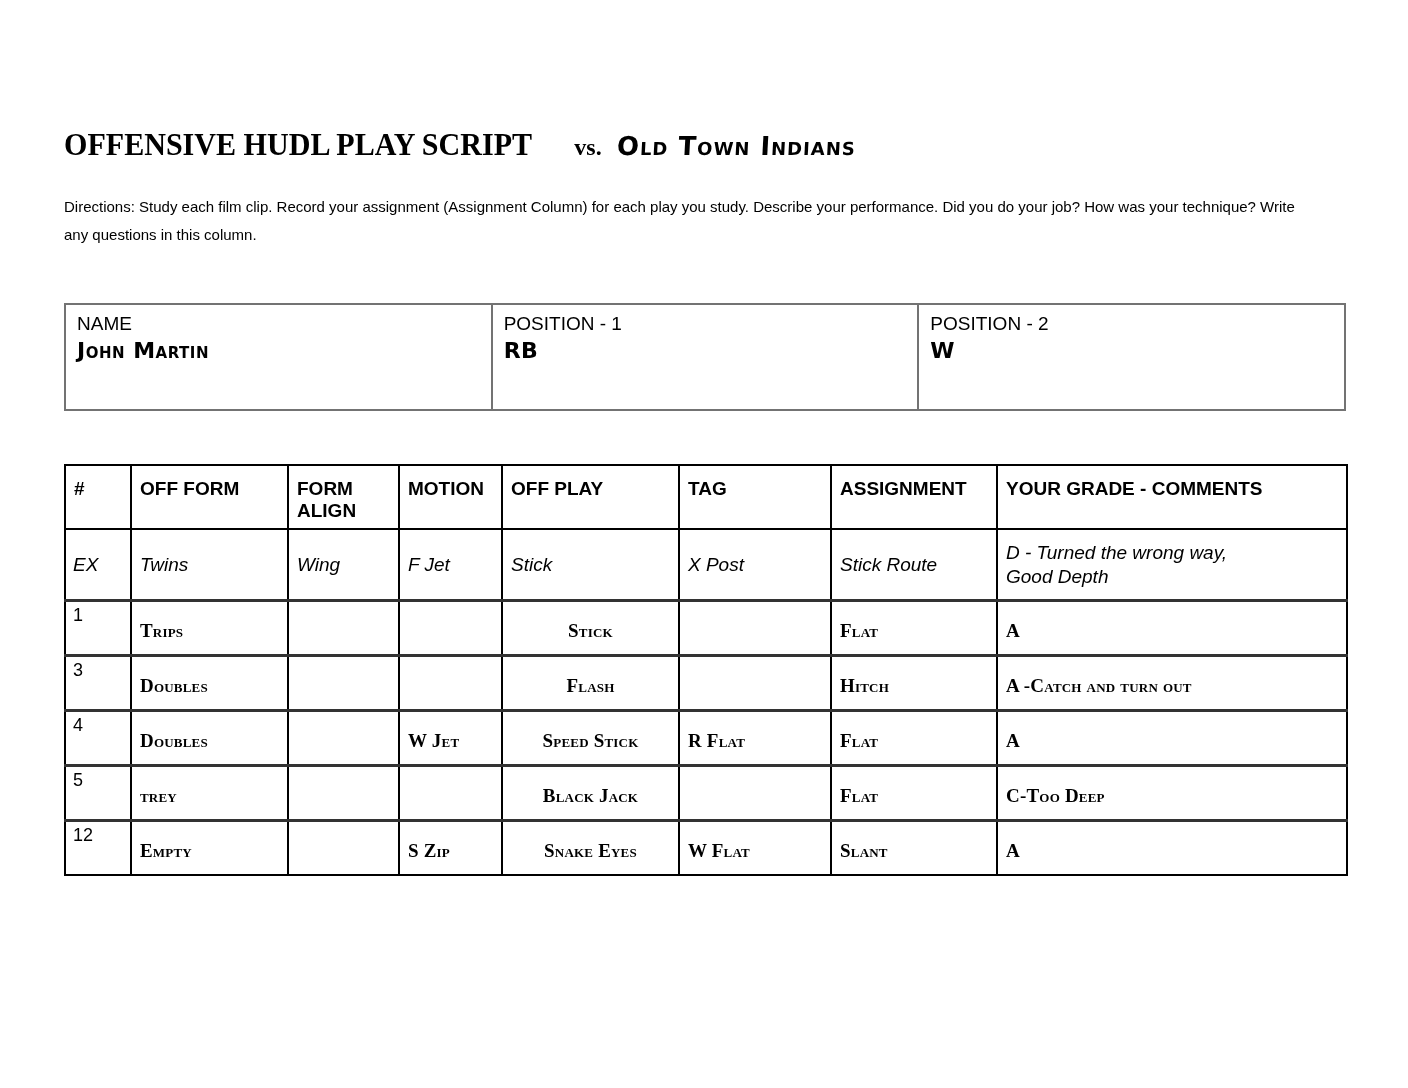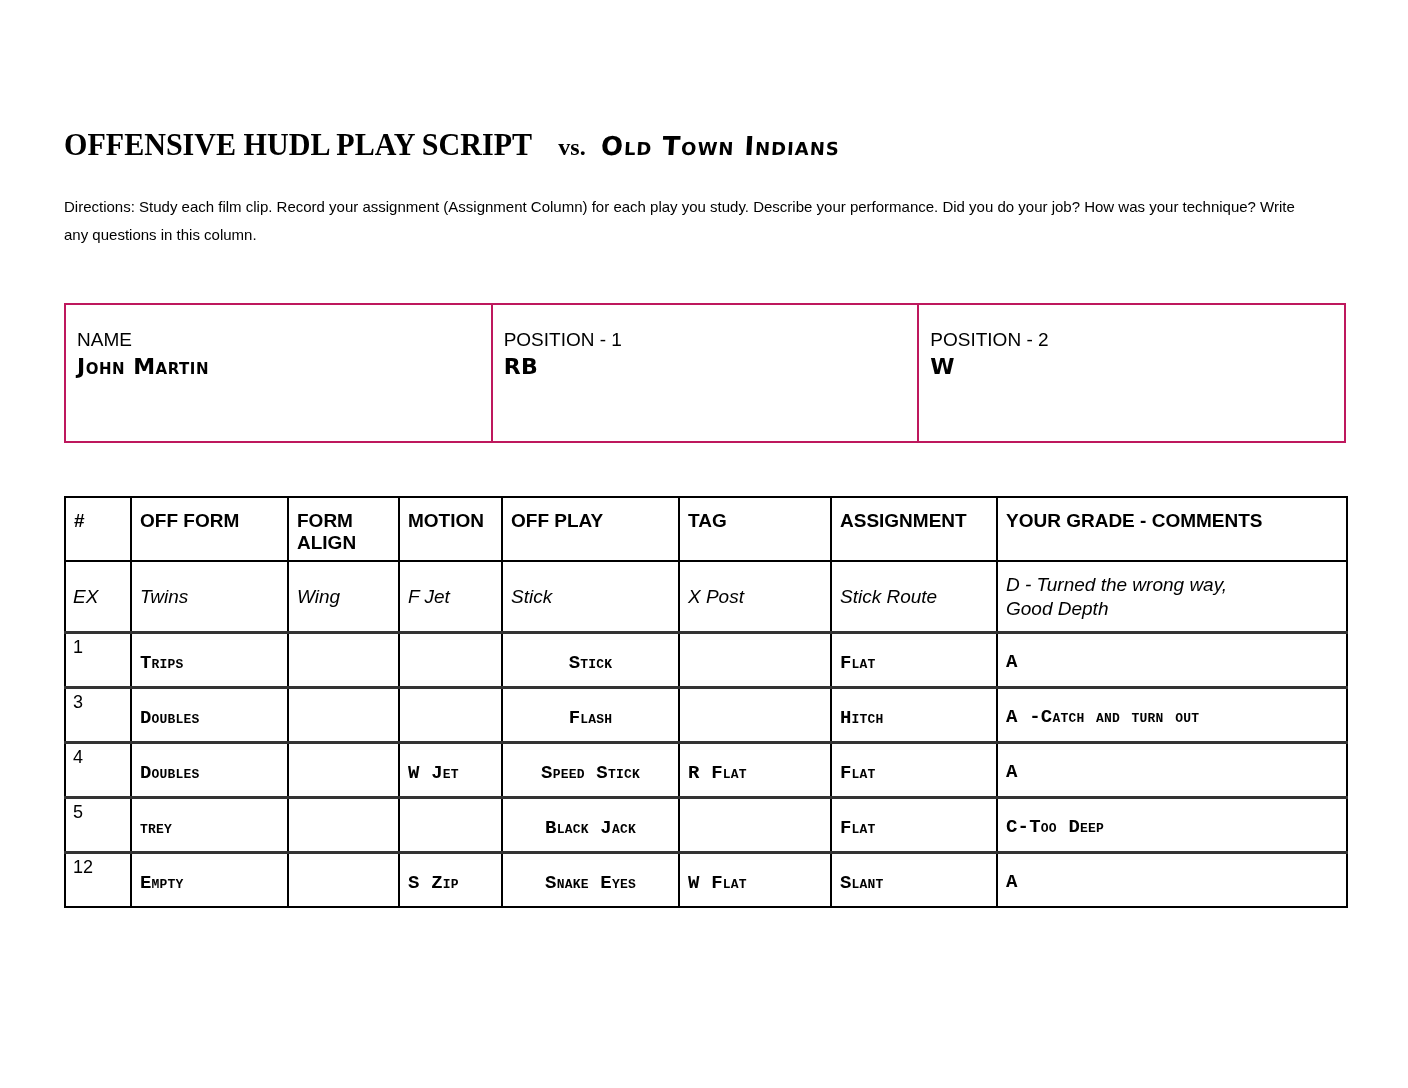--- a/index.html
+++ b/index.html
@@ -7,53 +7,53 @@
     position:relative; width:1408px; height:1088px; background:#ffffff;
     font-family:"Liberation Sans", sans-serif; color:#000; overflow:hidden;
   }
   .content { position:absolute; left:64px; top:0; width:1282px; }
 
   h1.title {
     margin:127px 0 0 0; font-family:"Liberation Serif", serif;
     font-size:31px; font-weight:700; white-space:nowrap; color:#000;
   }
   .t-main { display:inline-block; transform:scaleX(0.97); transform-origin:left center; }
-  .t-vs   { font-size:24px; margin-left:4px; }
+  .t-vs   { font-size:24px; margin-left:20px; }
   .t-opp  {
     font-family:"DejaVu Sans", sans-serif; font-variant:small-caps; font-weight:800;
     font-size:26px; letter-spacing:1px; margin-left:8px; display:inline-block;
     transform:skewX(-3deg);
   }
 
   .directions { margin:30px 0 0 0; font-size:15px; line-height:27.5px; width:1258px; }
 
   table { border-collapse:collapse; table-layout:fixed; }
 
   .info-table { width:1282px; margin-top:55px; }
-  .info-table td { border:2px solid #be185d; height:88px; vertical-align:top; padding:24px 11px; }
+  .info-table td { border:2px solid #737373; height:88px; vertical-align:top; padding:8px 11px; }
   .info-label { font-size:19px; }
   .info-value {
     margin-top:3px; font-family:"DejaVu Sans", sans-serif; font-variant:small-caps;
     font-weight:700; font-size:22px; letter-spacing:0.5px;
   }
 
   .play-table { width:1282px; margin-top:53px; }
   .play-table th, .play-table td { border:2px solid #000; }
   .play-table th {
     font-weight:700; font-size:19px; text-align:left; vertical-align:top;
     padding:12px 8px 0 8px; height:64px; box-sizing:border-box;
   }
   .play-table td { padding:2px 8px; overflow:hidden; }
   .play-table tr.ex td { font-style:italic; font-size:19px; vertical-align:middle; height:64px; }
   .play-table tr.r  td { height:42px; border-top:3px solid #333; }
   td.num { font-size:18px; vertical-align:top; padding-top:3px; padding-left:7px; }
   tr.ex td.num { vertical-align:middle; padding-top:3px; }
   td.comments { white-space:pre-line; line-height:1.25; }
   td.hw {
-    font-family:Liberation Mono, monospace; font-variant:small-caps; font-weight:700;
+    font-family:Liberation Serif, serif; font-variant:small-caps; font-weight:700;
     font-size:19px; vertical-align:middle; padding-top:8px; letter-spacing:0.2px;
   }
   td.hw.center { text-align:center; }
 </style>
 </head>
 <body>
 
 <div class="page">
   <div class="content">
 

